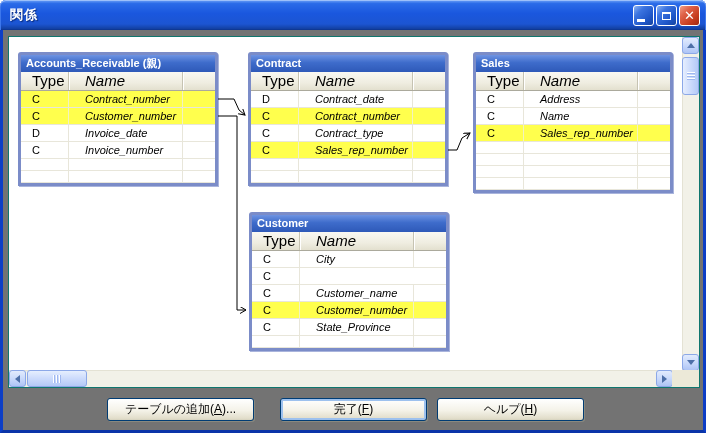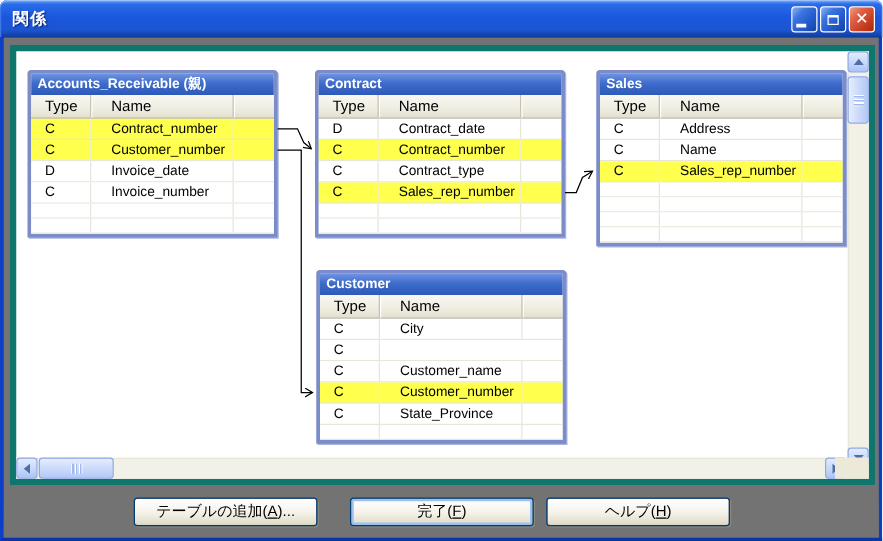--- a/index.html
+++ b/index.html
@@ -17,33 +17,33 @@
   .win-btns{position:absolute;right:6px;top:5px;display:flex;gap:2px;}
   .wbtn{width:21px;height:21px;border-radius:3px;border:1px solid #FFFFFF;box-sizing:border-box;
     display:flex;align-items:center;justify-content:center;}
   .wbtn.blue{background:linear-gradient(135deg,#8DB4F2 0%,#3C74E0 30%,#1F56C8 70%,#16439E 100%);}
   .wbtn.red{background:linear-gradient(135deg,#F0A088 0%,#E0634A 30%,#C63C1E 70%,#A32A10 100%);}
   .glyph-min{width:8px;height:3px;background:#FFFFFF;margin-top:9px;margin-right:5px;}
   .glyph-max{width:9px;height:8px;border:1px solid #FFFFFF;border-top:2px solid #FFFFFF;box-sizing:border-box;}
   .glyph-close{color:#FFFFFF;font-weight:bold;font-size:13px;line-height:1;font-family:"DejaVu Sans",sans-serif;}
   
   .canvas-wrap{position:absolute;left:5px;top:36px;width:692px;height:352px;box-sizing:border-box;
-    border:5px solid #0f766e;background:#FFFFFF;}
+    border:1px solid #0f766e;background:#FFFFFF;}
   
   .db-table{position:absolute;box-sizing:border-box;border:3px solid #7B8CC8;border-radius:3px 3px 0 0;
     background:#FFFFFF;box-shadow:1px 1px 0 #A9B4DC;}
   .tbl-title{height:17px;line-height:17px;padding-left:5px;color:#FFFFFF;font-size:11px;font-weight:bold;
     background:linear-gradient(180deg,#6E93E2 0%,#3E6CCB 45%,#2E59B8 100%);
     white-space:nowrap;overflow:hidden;}
-  .tbl-head{display:flex;height:19px;line-height:18px;font-size:12px;color:#000;
+  .tbl-head{display:flex;height:19px;line-height:18px;font-size:15px;color:#000;
     background:linear-gradient(180deg,#F9F8F2 0%,#EFEDE1 60%,#E3E0CF 100%);
     border-bottom:1px solid #ABA99C;box-sizing:border-box;}
   .tbl-head .c-type,.tbl-head .c-name{border-right:1px solid #C6C3B2;box-shadow:1px 0 0 #FFFFFF;}
   .c-type{width:48px;padding-left:11px;box-sizing:border-box;flex:none;}
-  .c-name{flex:1;padding-left:16px;box-sizing:border-box;overflow:hidden;white-space:nowrap;}
+  .c-name{flex:1;padding-left:16px;box-sizing:border-box;overflow:hidden;white-space:nowrap;font-style:italic;}
   .c-extra{width:32px;flex:none;}
   .trow{display:flex;height:17px;line-height:16px;font-size:11px;color:#000;
     border-bottom:1px solid #E8E6DA;box-sizing:border-box;background:#FFFFFF;}
   .trow .c-type,.trow .c-name{border-right:1px solid #E8E6DA;}
   .trow.hl{background:#FFFF4D;}
   .trow.hl .c-type,.trow.hl .c-name{border-right-color:#F2F2C0;}
   .trow.empty{height:12px;}
   
   .connectors{position:absolute;left:0;top:0;pointer-events:none;z-index:5;}
   

